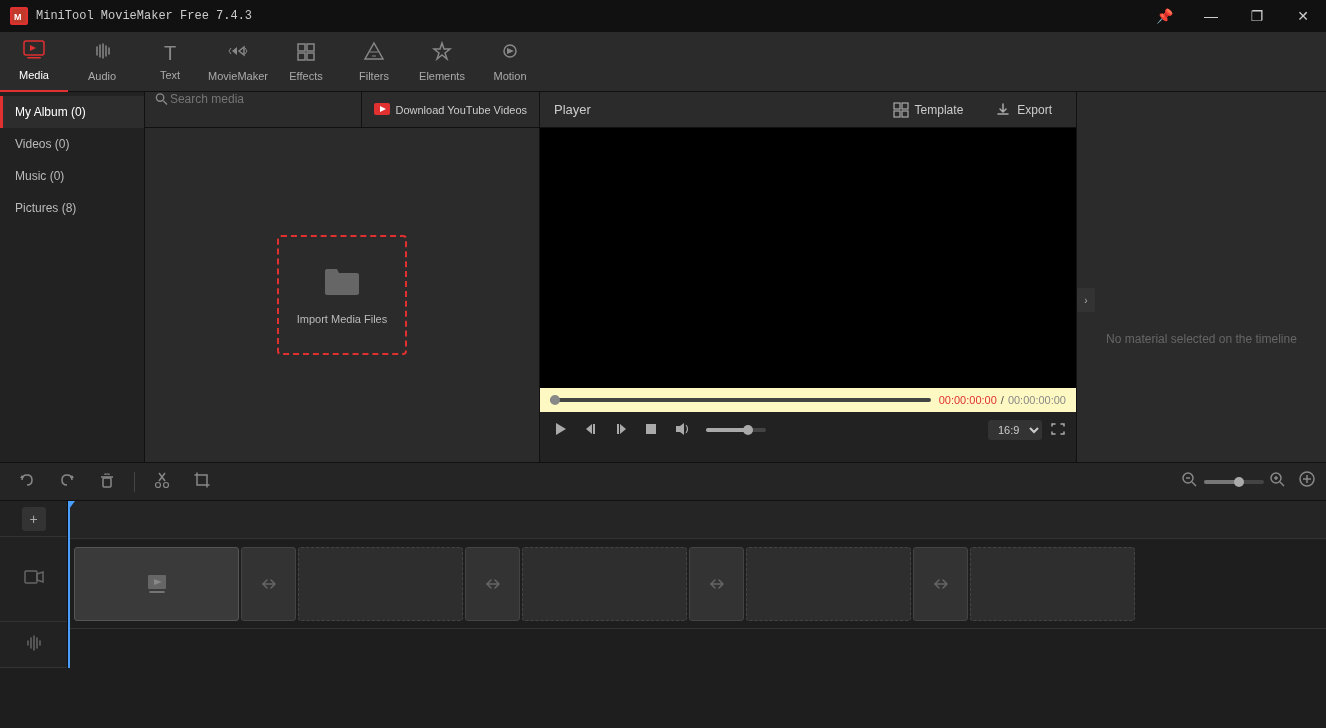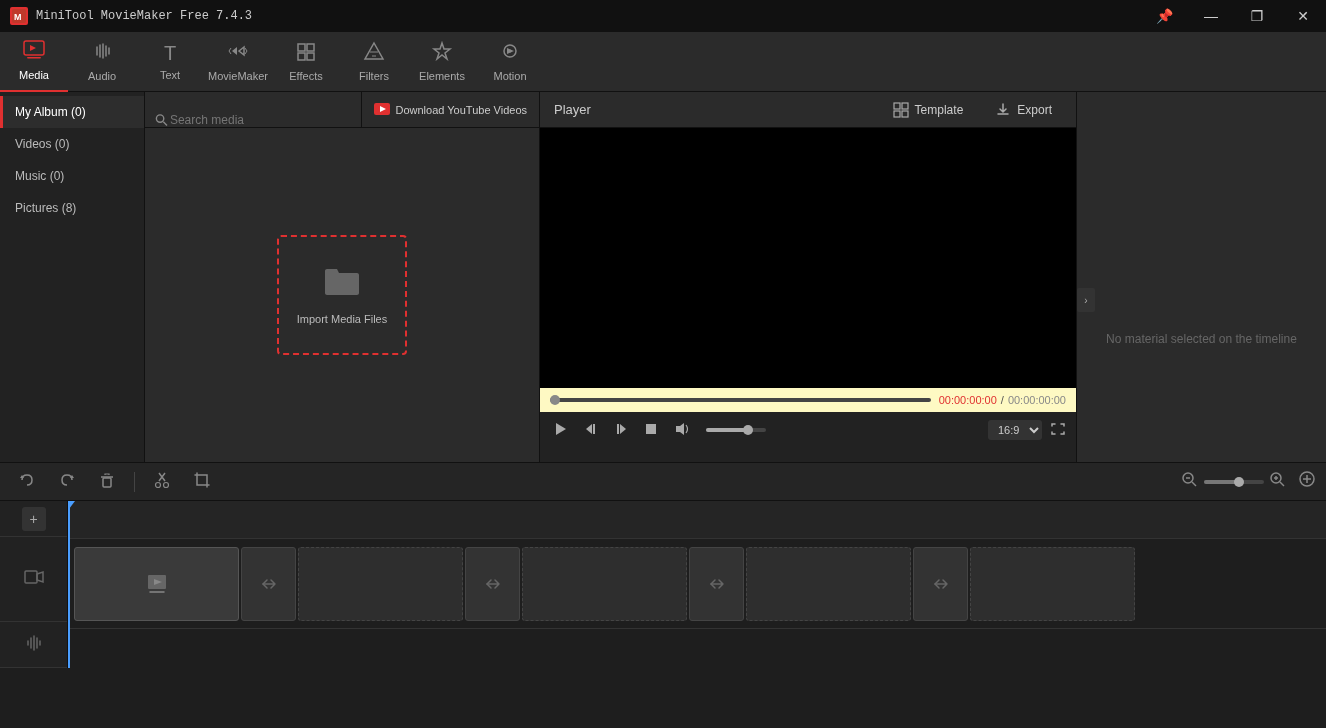--- a/index.html
+++ b/index.html
@@ -115,21 +115,21 @@
     
     #media-toolbar {
       height: 36px;
       display: flex;
       align-items: center;
       border-bottom: 1px solid #111;
       background: #2b2b2b;
     }
     #search-media {
       flex: 1;
-      display: flex; align-items: flex-end;
+      display: flex; align-items: flex-start;
       padding: 0 10px; gap: 2px;
       border-right: 1px solid #111;
       height: 100%;
       cursor: text;
     }
     #search-media input {
       background: transparent; border: none;
       color: #ccc; font-size: 12px; outline: none; width: 100%;
     }
     #download-yt {

